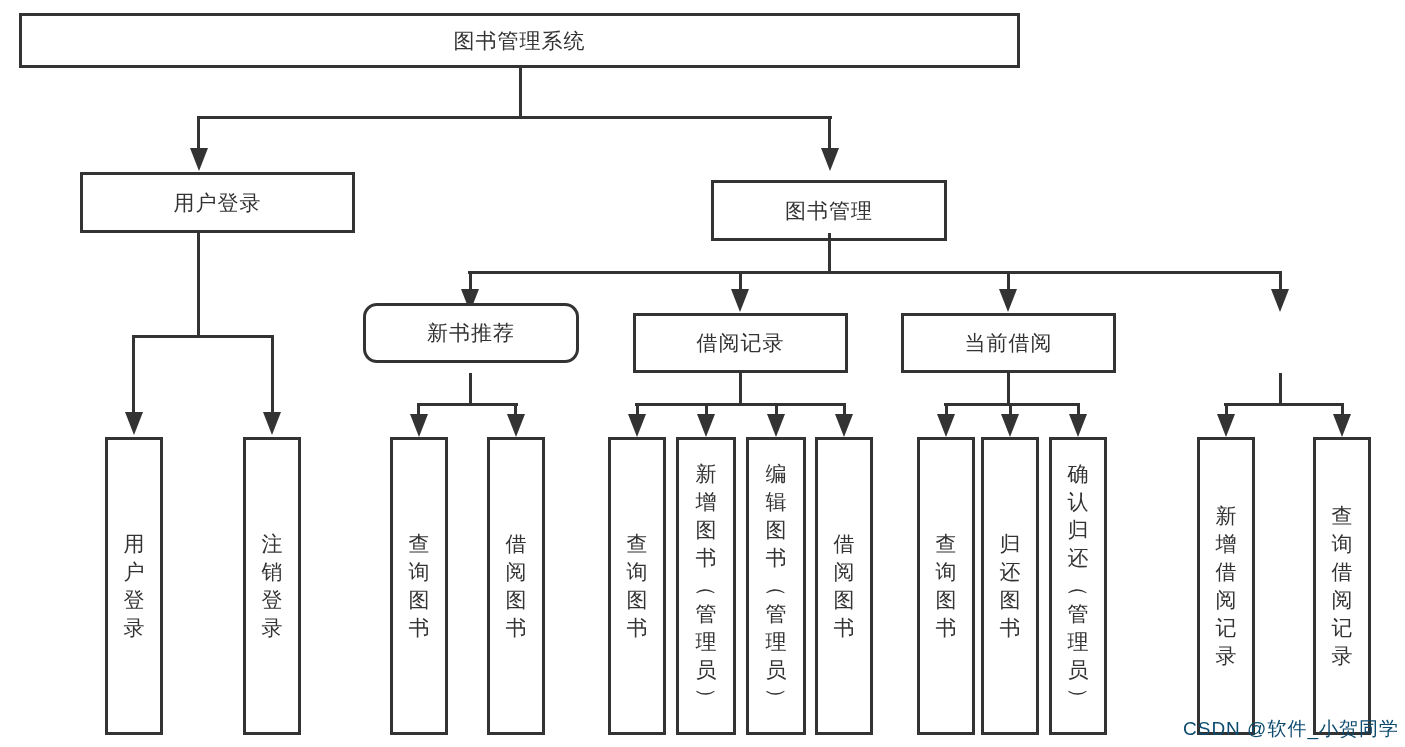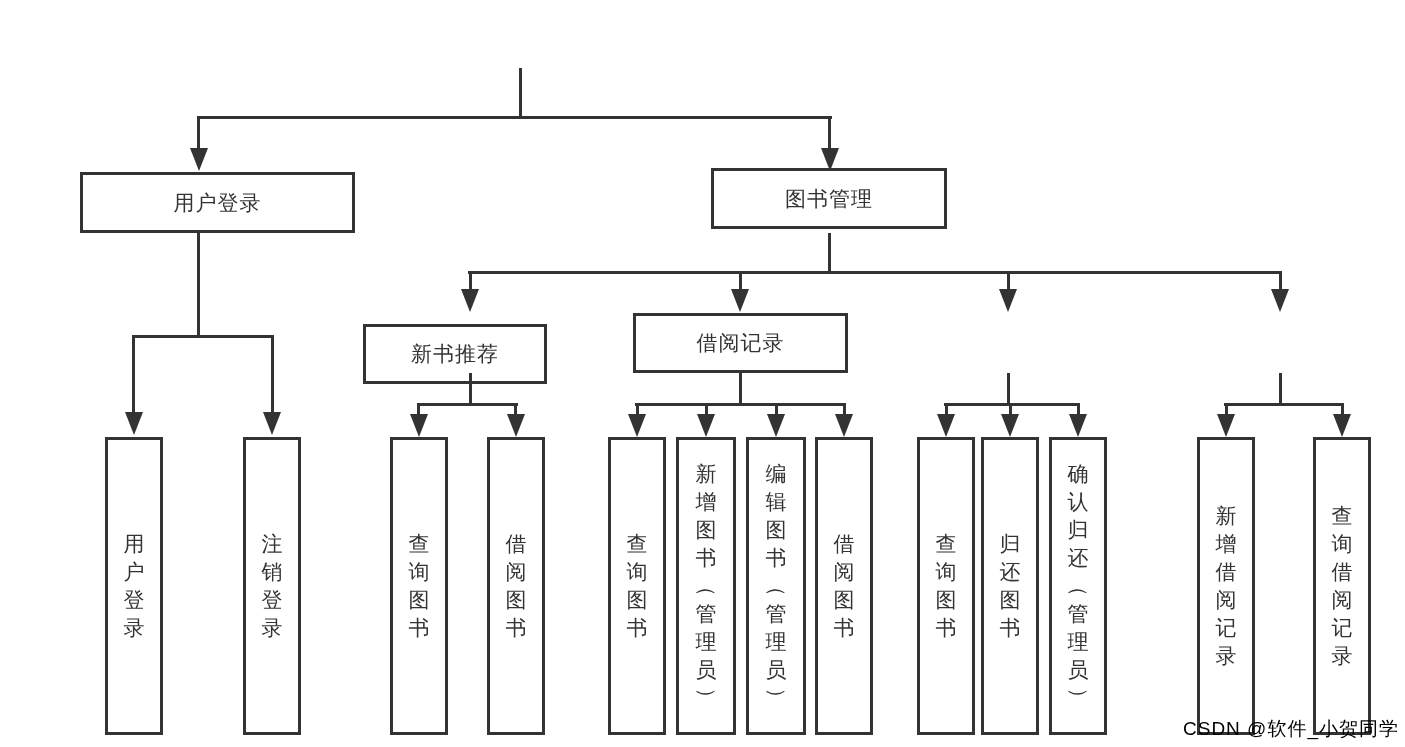--- a/index.html
+++ b/index.html
@@ -38,62 +38,64 @@
   .ah{
     position:absolute;width:0;height:0;
     border-left:9px solid transparent;
     border-right:9px solid transparent;
     border-top:23px solid #333333;
   }
   .watermark{
     position:absolute;
     left:1183px;top:716px;
     font-size:19px;
-    color:#000000;
+    color:#0c4a6e;
     letter-spacing:1px;
     z-index:10;
     white-space:nowrap;
   }
 </style>
 </head>
 <body>
 
 <div id="canvas">
 
+  <div class="box" style="left:19px;top:13px;width:1001px;height:55px;">图书管理系统</div>
 
   <div class="ln" style="left:519px;top:68px;width:3px;height:50px;"></div>
   <div class="ln" style="left:197px;top:116px;width:635px;height:3px;"></div>
   <div class="ln" style="left:197px;top:116px;width:3px;height:34px;"></div>
   <div class="ah" style="left:190px;top:148px;"></div>
   <div class="ln" style="left:828px;top:116px;width:3px;height:34px;"></div>
   <div class="ah" style="left:821px;top:148px;"></div>
 
   <div class="box" style="left:80px;top:172px;width:275px;height:61px;">用户登录</div>
-  <div class="box" style="left:711px;top:168px;width:236px;height:61px;">图书管理</div>
+  <div class="box" style="left:711px;top:180px;width:236px;height:61px;">图书管理</div>
 
   <div class="ln" style="left:197px;top:233px;width:3px;height:105px;"></div>
   <div class="ln" style="left:132px;top:335px;width:142px;height:3px;"></div>
   <div class="ln" style="left:132px;top:335px;width:3px;height:77px;"></div>
   <div class="ah" style="left:125px;top:412px;"></div>
   <div class="ln" style="left:271px;top:335px;width:3px;height:77px;"></div>
   <div class="ah" style="left:263px;top:412px;"></div>
 
   <div class="ln" style="left:828px;top:233px;width:3px;height:41px;"></div>
   <div class="ln" style="left:468px;top:271px;width:814px;height:3px;"></div>
   <div class="ln" style="left:469px;top:271px;width:3px;height:19px;"></div>
   <div class="ah" style="left:461px;top:289px;"></div>
   <div class="ln" style="left:739px;top:271px;width:3px;height:19px;"></div>
   <div class="ah" style="left:731px;top:289px;"></div>
   <div class="ln" style="left:1007px;top:271px;width:3px;height:19px;"></div>
   <div class="ah" style="left:999px;top:289px;"></div>
   <div class="ln" style="left:1279px;top:271px;width:3px;height:19px;"></div>
   <div class="ah" style="left:1271px;top:289px;"></div>
 
-  <div class="box" style="left:363px;top:324px;width:184px;height:60px;">新书推荐</div>
+  <div class="box" style="left:363px;top:303px;width:216px;height:60px;border-radius:14px;">新书推荐</div>
   <div class="box" style="left:633px;top:313px;width:215px;height:60px;">借阅记录</div>
+  <div class="box" style="left:901px;top:313px;width:215px;height:60px;">当前借阅</div>
 
   <div class="ln" style="left:469px;top:373px;width:3px;height:33px;"></div>
   <div class="ln" style="left:417px;top:403px;width:101px;height:3px;"></div>
   <div class="ln" style="left:417px;top:403px;width:3px;height:13px;"></div>
   <div class="ah" style="left:410px;top:414px;"></div>
   <div class="ln" style="left:514px;top:403px;width:3px;height:13px;"></div>
   <div class="ah" style="left:507px;top:414px;"></div>
 
   <div class="ln" style="left:739px;top:373px;width:3px;height:33px;"></div>
   <div class="ln" style="left:635px;top:403px;width:211px;height:3px;"></div>

